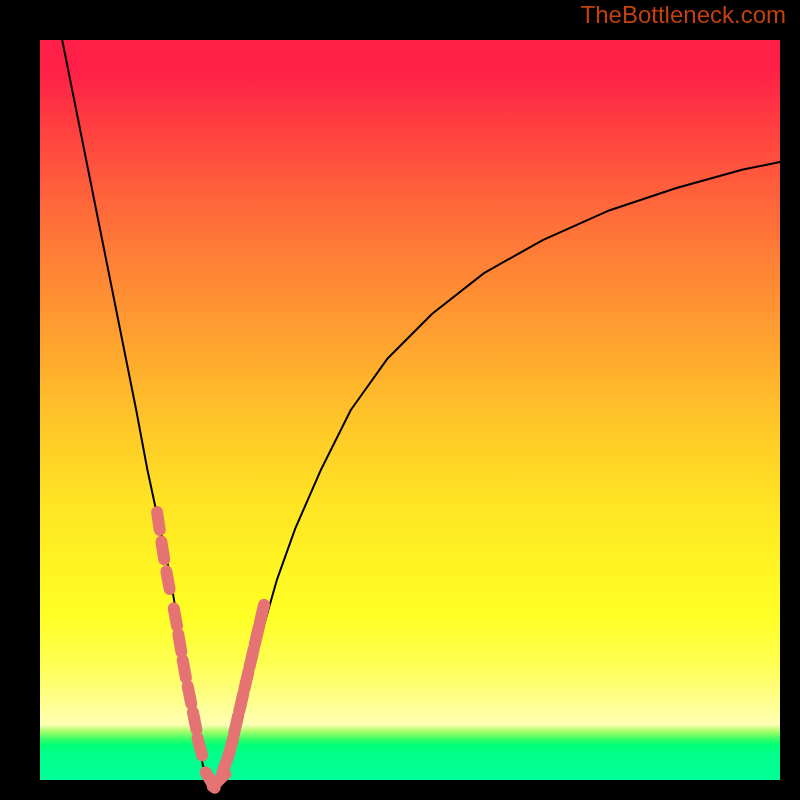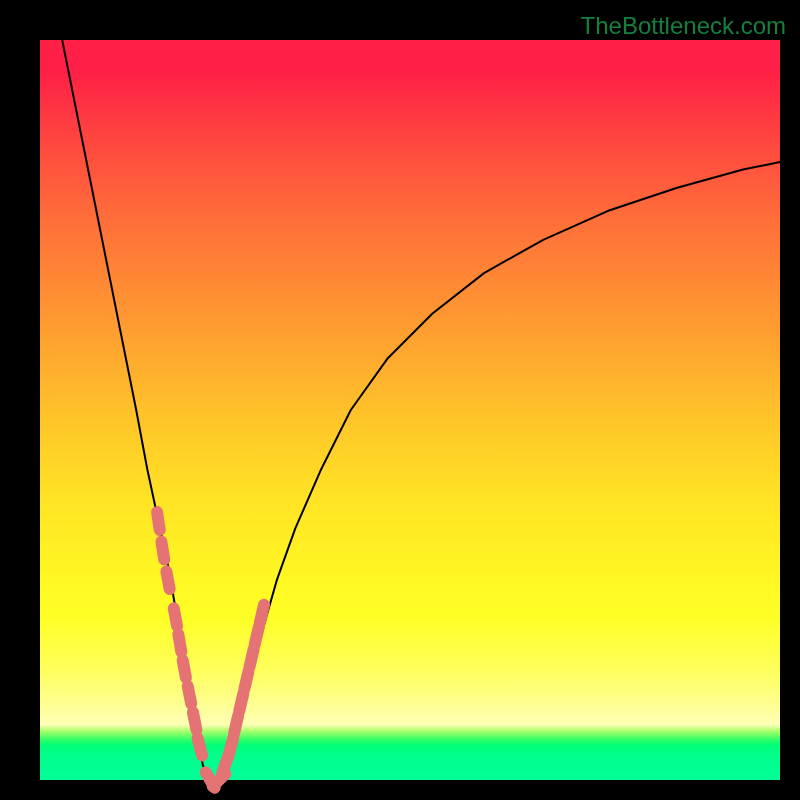--- a/index.html
+++ b/index.html
@@ -43,23 +43,23 @@
       #a7ff6a 93.4%,
       #6aff6a 94.0%,
       #2cff68 94.6%,
       #00ff76 95.3%,
       #00ff8a 96.5%,
       #00ff97 100%
     );
   }
   .attribution {
     position: absolute;
-    top: 12px;
+    top: 1px;
     right: 14px;
-    color: #15803d;
+    color: #c2410c;
     font-size: 24px;
     font-weight: 400;
     letter-spacing: 0px;
     user-select: none;
   }
   svg.curve {
     position: absolute;
     left: 0;
     top: 0;
     width: 740px;

